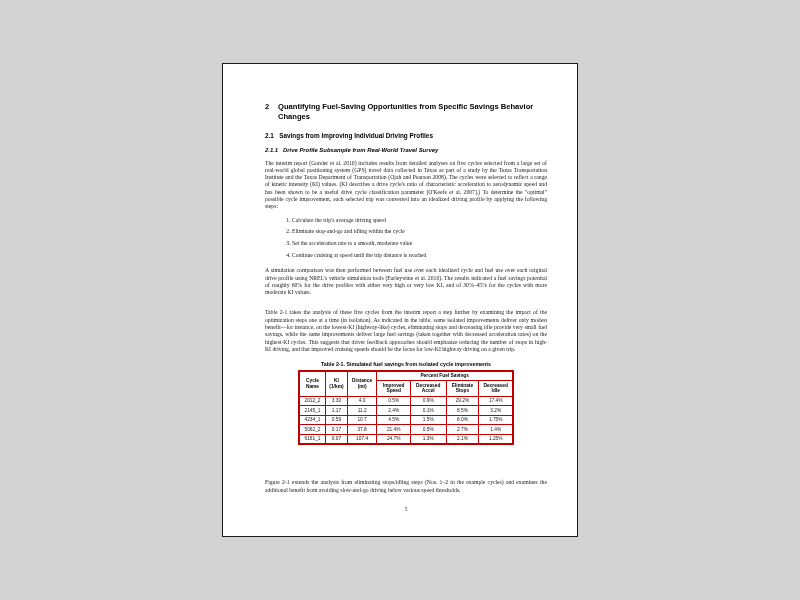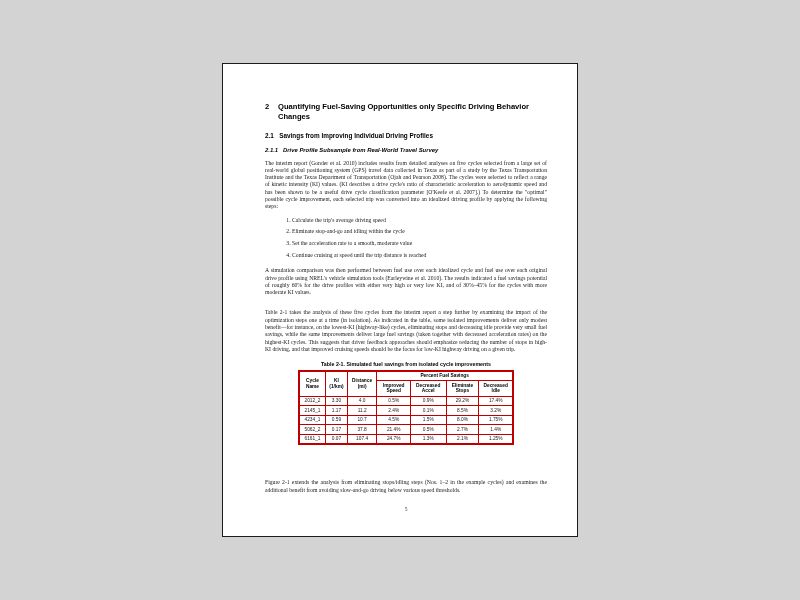--- a/index.html
+++ b/index.html
@@ -76,21 +76,21 @@
 </style>
 </head>
 <body>
 
 <div class="canvas">
   <div class="page">
     <div class="content">
 
       <div class="h1">
         <span class="hnum">2</span>
-        <span class="htext">Quantifying Fuel-Saving Opportunities only Specific Driving Behavior Changes</span>
+        <span class="htext">Quantifying Fuel-Saving Opportunities from Specific Savings Behavior Changes</span>
       </div>
 
       <div class="h2">2.1&nbsp;&nbsp;&nbsp;Savings from Improving Individual Driving Profiles</div>
 
       <div class="h3">2.1.1&nbsp;&nbsp;&nbsp;Drive Profile Subsample from Real-World Travel Survey</div>
 
       <p class="body">The interim report (Gonder et al. 2010) includes results from detailed analyses on five cycles selected from a large set of real-world global positioning system (GPS) travel data collected in Texas as part of a study by the Texas Transportation Institute and the Texas Department of Transportation (Ojah and Pearson 2008). The cycles were selected to reflect a range of kinetic intensity (KI) values. (KI describes a drive cycle's ratio of characteristic acceleration to aerodynamic speed and has been shown to be a useful drive cycle classification parameter [O'Keefe et al. 2007].) To determine the "optimal" possible cycle improvement, each selected trip was converted into an idealized driving profile by applying the following steps:</p>
 
       <ol class="steps">
         <li>Calculate the trip's average driving speed</li>

